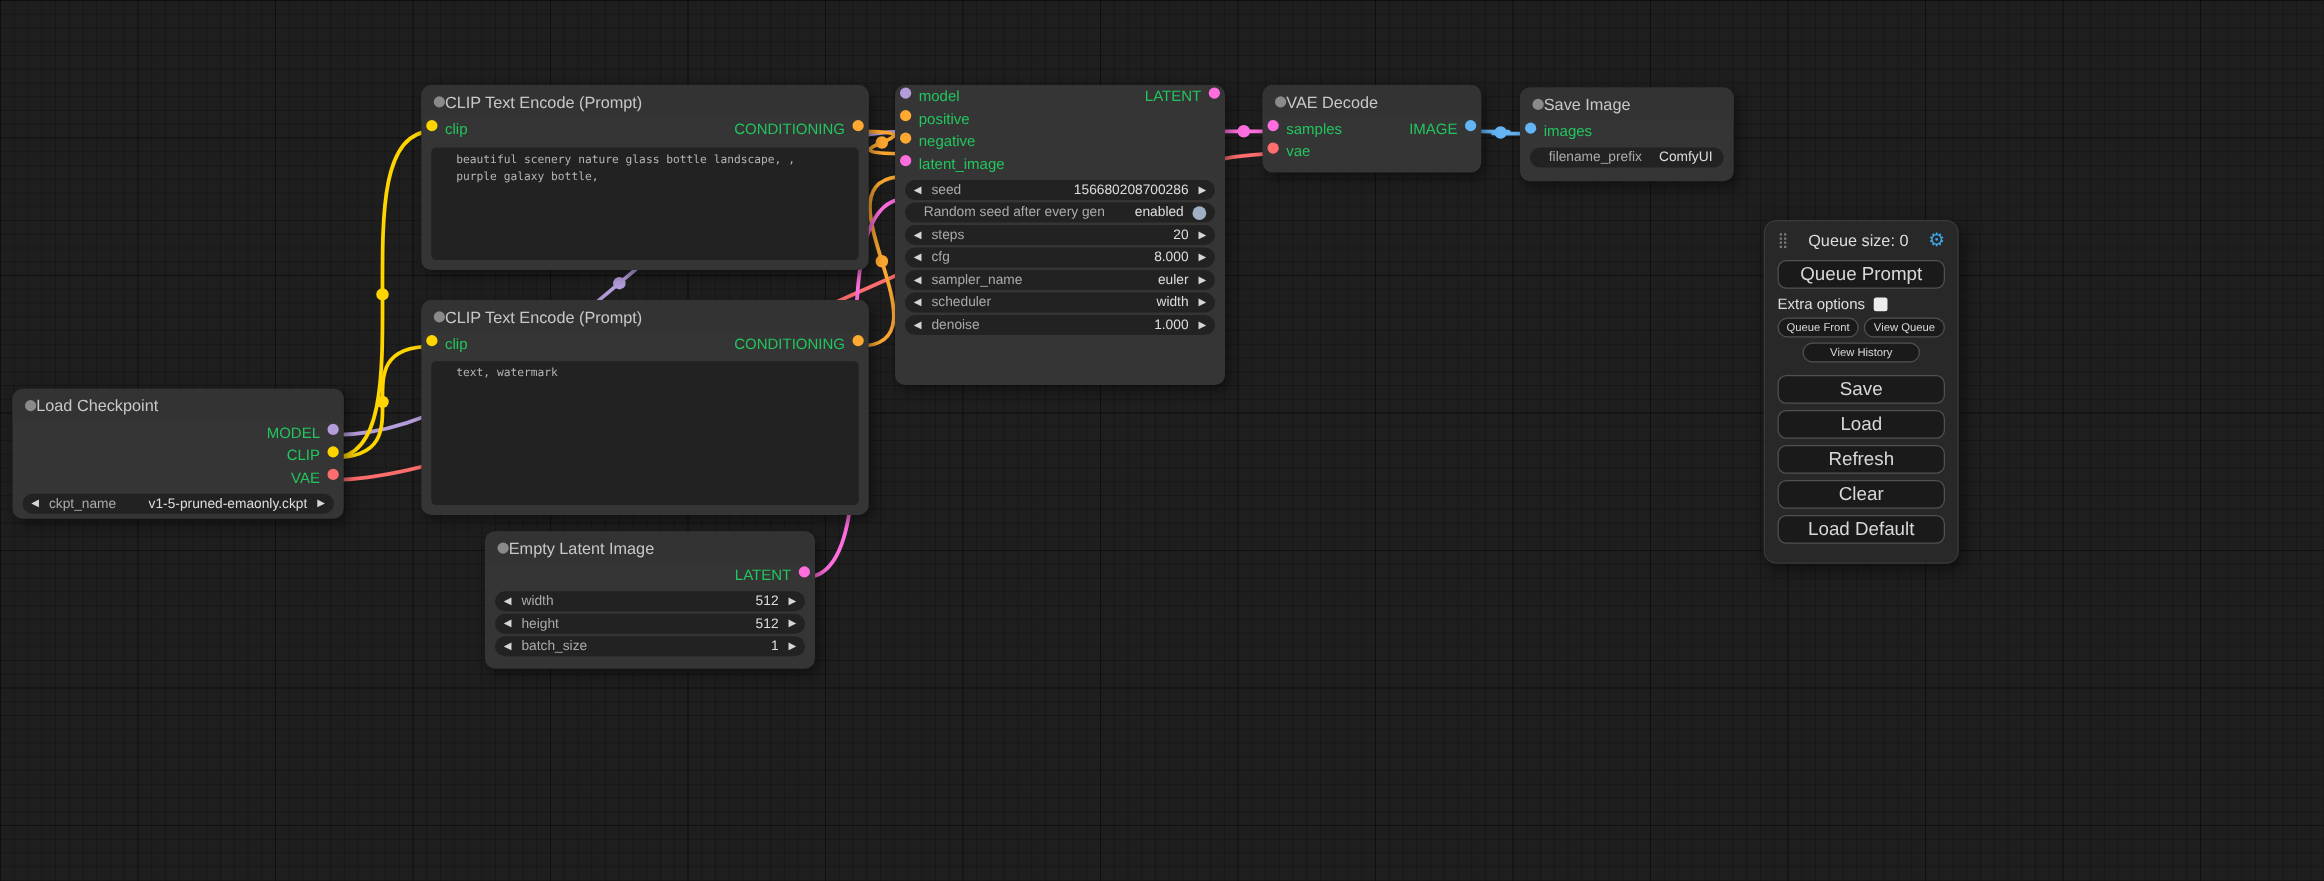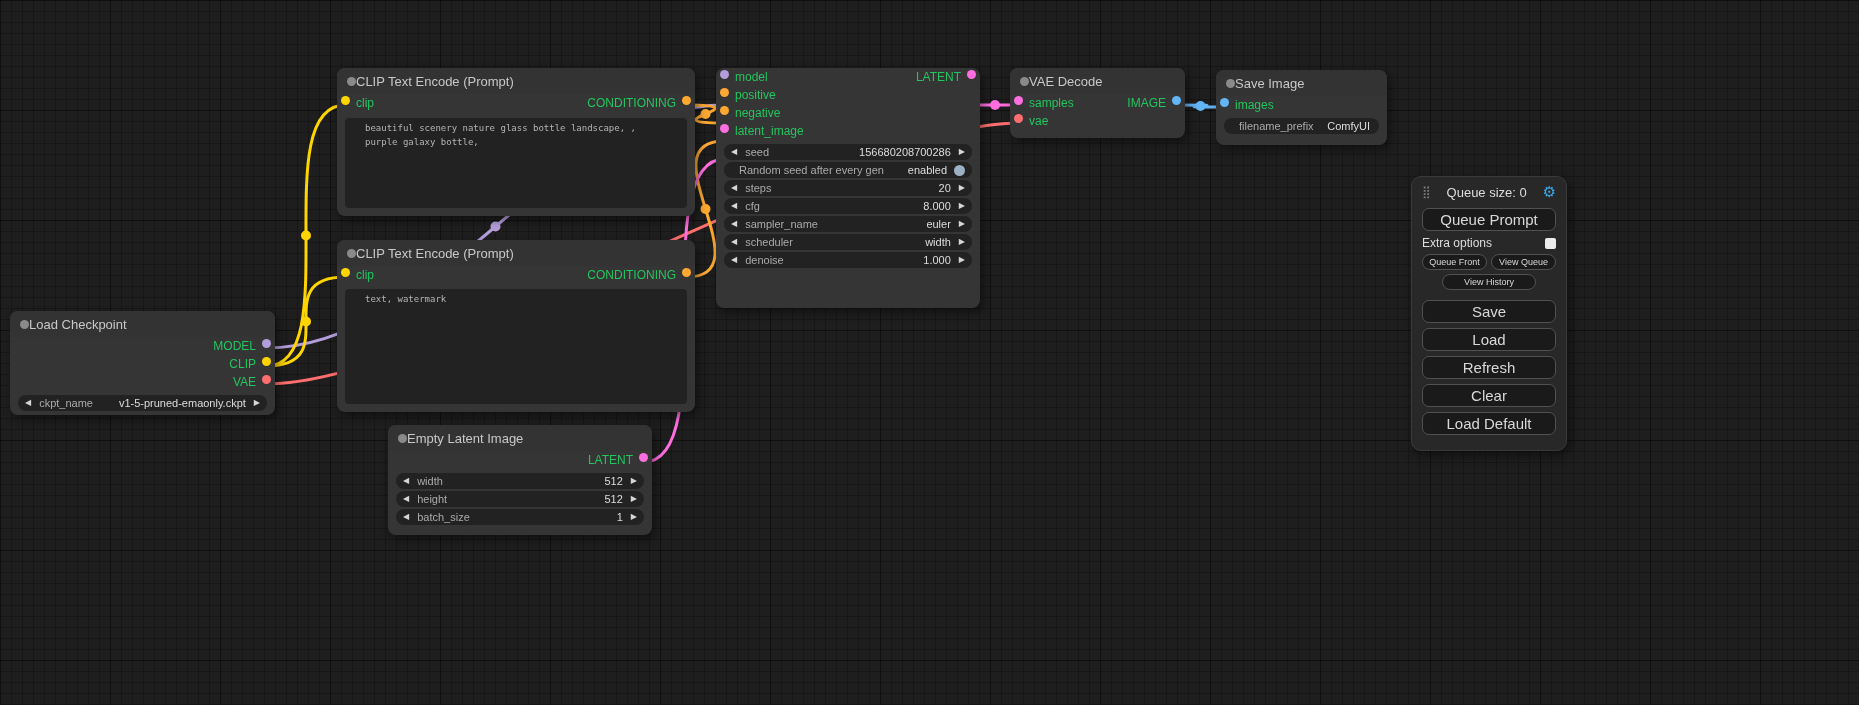--- a/index.html
+++ b/index.html
@@ -65,21 +65,21 @@
     box-sizing:border-box;
   }
   .menu-header{display:flex;align-items:center;justify-content:space-between;height:22px;color:#dddddd;font-size:13px;}
   .drag-handle{color:#7c7c7c;font-size:12px;cursor:move;}
   .gear{color:#3ea7e8;font-size:15px;cursor:pointer;}
   .btn{
     display:block;width:100%;box-sizing:border-box;background:#1a1a1a;border:1px solid #515151;
     border-radius:7px;color:#d8d8d8;font-size:15px;text-align:center;padding:2px 0;margin:5px 0;
     font-family:"Liberation Sans",sans-serif;cursor:pointer;
   }
-  .extra{display:flex;align-items:center;justify-content:space-between;gap:7px;color:#dddddd;font-size:12px;margin:5px 0 3px;}
+  .extra{display:flex;align-items:center;justify-content:flex-start;gap:7px;color:#dddddd;font-size:12px;margin:5px 0 3px;}
   .checkbox{width:11px;height:11px;background:#ececec;border-radius:2px;cursor:pointer;}
   .row2{display:flex;gap:4px;}
   .btn.small{font-size:9px;border-radius:9px;padding:2px 0;margin:1px 0;}
   .btn.history{width:70%;margin:3px auto 10px;}
 </style>
 </head>
 <body>
 
 <div id="canvas">
   <svg id="wires" width="1859" height="705">

